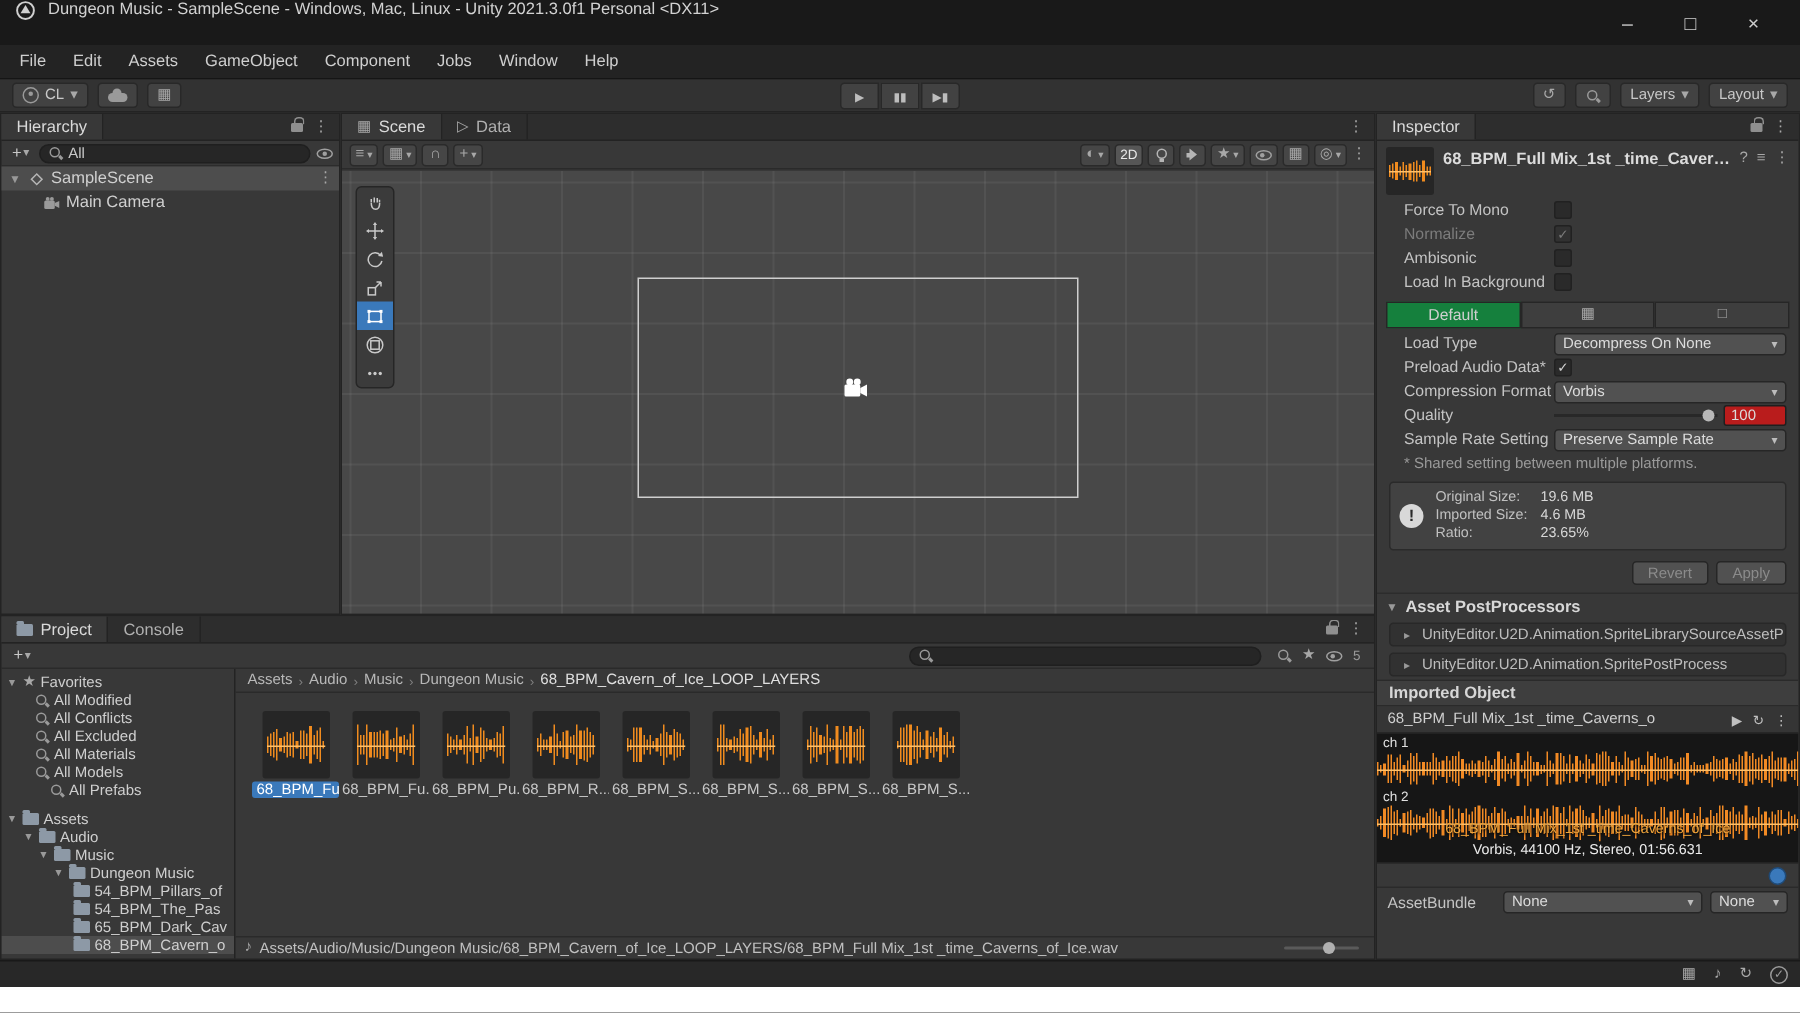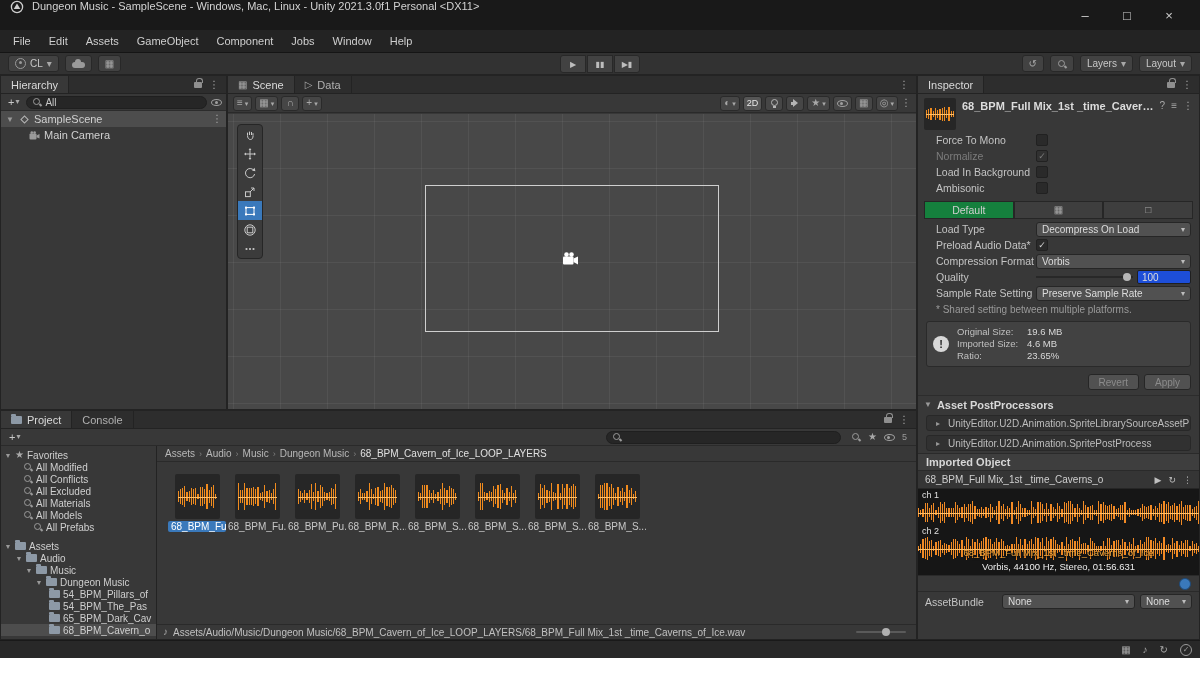--- a/index.html
+++ b/index.html
@@ -121,21 +121,21 @@
 .prow{height:16px;display:flex;align-items:center;padding:0 8px 0 18px;gap:4px}
 .plabel{width:96px;flex:0 0 auto;font-size:10.5px;color:#c4c4c4;white-space:nowrap}
 .plabel.dim{color:#7c7c7c}
 .ptabs{display:flex;margin:5px 6px 2px;height:18px}
 .ptab{flex:1;background:#3e3e3e;border:1px solid #262626;display:flex;align-items:center;justify-content:center;color:#cfcfcf;font-size:10.5px;gap:3px}
 .ptab.active{background:#15803d}
 .dd.grow{flex:1;min-width:0}
 .slider{flex:1;height:14px;position:relative}
 .slider::before{content:"";position:absolute;left:0;right:0;top:6px;height:2px;background:#282828}
 .slider .knob{position:absolute;right:2px;top:3px;width:8px;height:8px;border-radius:50%;background:#b8b8b8}
-.numbox{width:54px;height:14px;background:#1d4ed8;border:1px solid #1f1f1f;border-radius:2px;color:#dcdcdc;font-size:10px;display:flex;align-items:center;padding:0 4px;flex:0 0 auto}
+.numbox{width:42px;height:14px;background:#b91c1c;border:1px solid #1f1f1f;border-radius:2px;color:#dcdcdc;font-size:10px;display:flex;align-items:center;padding:0 4px;flex:0 0 auto}
 .note{padding:3px 8px 0 18px;font-size:10px;color:#9a9a9a}
 .infobox{margin:6px 8px 0;background:#424242;border:1px solid #2a2a2a;border-radius:3px;padding:4px 6px;display:flex;gap:8px;align-items:center}
 .warnicon{width:16px;height:16px;border-radius:50%;background:#d8d8d8;color:#2a2a2a;font-weight:bold;font-size:11px;display:flex;align-items:center;justify-content:center;flex:0 0 auto}
 .inforow{display:flex;font-size:9.5px;line-height:12px}
 .inforow .l{width:70px;color:#c0c0c0}
 .inforow .v{color:#d8d8d8}
 .btnrow{display:flex;justify-content:flex-end;gap:5px;padding:7px 8px 5px}
 .fold{height:18px;display:flex;align-items:center;gap:5px;padding:0 6px;border-top:1px solid #2c2c2c;font-weight:bold;color:#d8d8d8}
 .fold .arr{font-size:8px;width:auto}
 .ppbox{margin:2px 8px;height:16px;background:#313131;border:1px solid #282828;border-radius:3px;display:flex;align-items:center;gap:5px;padding:0 6px;font-size:10px;color:#bdbdbd;white-space:nowrap;overflow:hidden}
@@ -755,42 +755,42 @@
       <span class="plabel">Force To Mono</span>
       <span class="chk"></span>
     </div>
     <div class="prow">
       <span class="plabel dim">Normalize</span>
       <span class="chk dis">
           <span>✓</span>
         </span>
     </div>
     <div class="prow">
+      <span class="plabel">Ambisonic</span>
+      <span class="chk"></span>
+    </div>
+    <div class="prow">
       <span class="plabel">Load In Background</span>
-      <span class="chk"></span>
-    </div>
-    <div class="prow">
-      <span class="plabel">Ambisonic</span>
       <span class="chk"></span>
     </div>
 
     <div class="ptabs">
       <span class="ptab active">Default</span>
       <span class="ptab">
           <span class="ic">▦</span>
         </span>
       <span class="ptab">
           <span class="ic">□</span>
         </span>
     </div>
 
     <div class="prow">
       <span class="plabel">Load Type</span>
       <span class="dd grow">
-        <span>Decompress On Load</span>
+        <span>Decompress On None</span>
         <span class="arrow">▾</span>
       </span>
     </div>
     <div class="prow">
       <span class="plabel">Preload Audio Data*</span>
       <span class="chk">
           <span>✓</span>
         </span>
     </div>
     <div class="prow">

